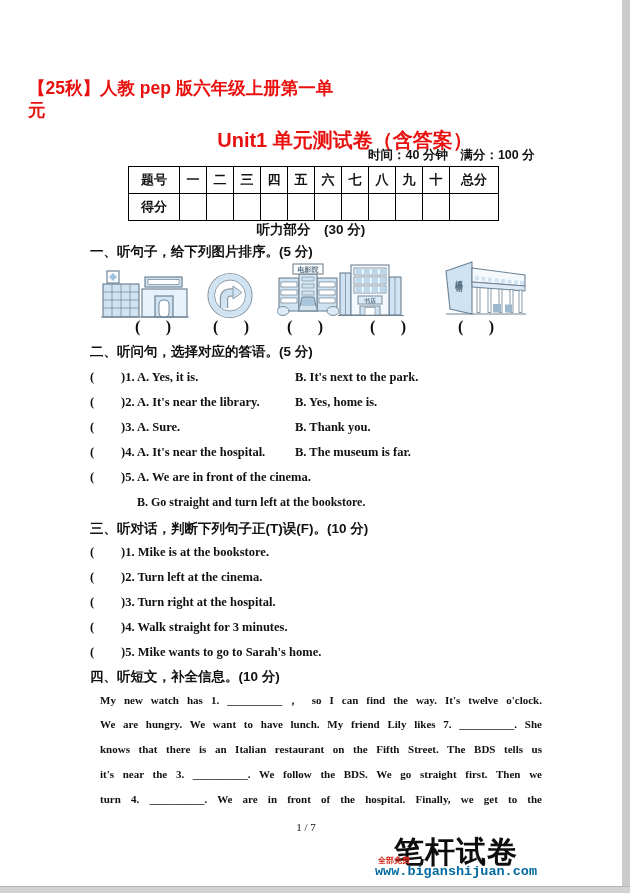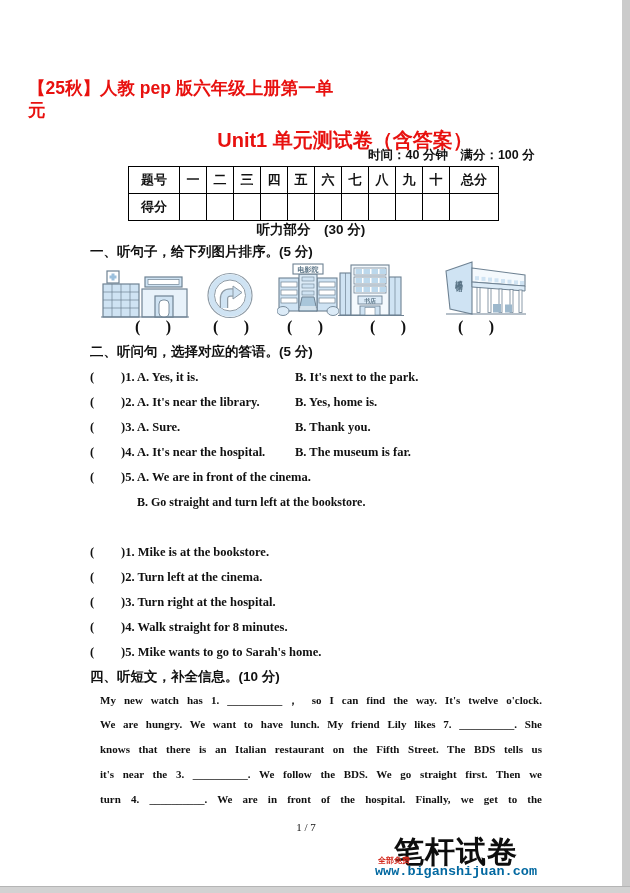--- a/index.html
+++ b/index.html
@@ -258,36 +258,37 @@
     <span class="lt">)4. A. It's near the hospital.</span>
     <span class="rt">B. The museum is far.</span>
   </div>
   <div class="abs q-row" style="top:470px">
     <span class="p">(</span>
     <span class="lt">)5. A. We are in front of the cinema.</span>
     <span class="rt"></span>
   </div>
   <div class="abs b-line" style="top:495px">B. Go straight and turn left at the bookstore.</div>
 
+  <div class="abs sec-head" style="top:520px">三、听对话，判断下列句子正(T)误(F)。(10 分)</div>
 
   <div class="abs q-row" style="top:545px">
     <span class="p">(</span>
     <span class="lt">)1. Mike is at the bookstore.</span>
   </div>
   <div class="abs q-row" style="top:570px">
     <span class="p">(</span>
     <span class="lt">)2. Turn left at the cinema.</span>
   </div>
   <div class="abs q-row" style="top:595px">
     <span class="p">(</span>
     <span class="lt">)3. Turn right at the hospital.</span>
   </div>
   <div class="abs q-row" style="top:620px">
     <span class="p">(</span>
-    <span class="lt">)4. Walk straight for 8 minutes.</span>
+    <span class="lt">)4. Walk straight for 3 minutes.</span>
   </div>
   <div class="abs q-row" style="top:645px">
     <span class="p">(</span>
     <span class="lt">)5. Mike wants to go to Sarah's home.</span>
   </div>
 
   <div class="abs sec-head" style="top:668px">四、听短文，补全信息。(10 分)</div>
   <div class="abs para-line" style="top:693px">My new watch has 1. __________， so I can find the way. It's twelve o'clock.</div>
   <div class="abs para-line" style="top:718px">We are hungry. We want to have lunch. My friend Lily likes 7. __________. She</div>
   <div class="abs para-line" style="top:743px">knows that there is an Italian restaurant on the Fifth Street. The BDS tells us</div>

